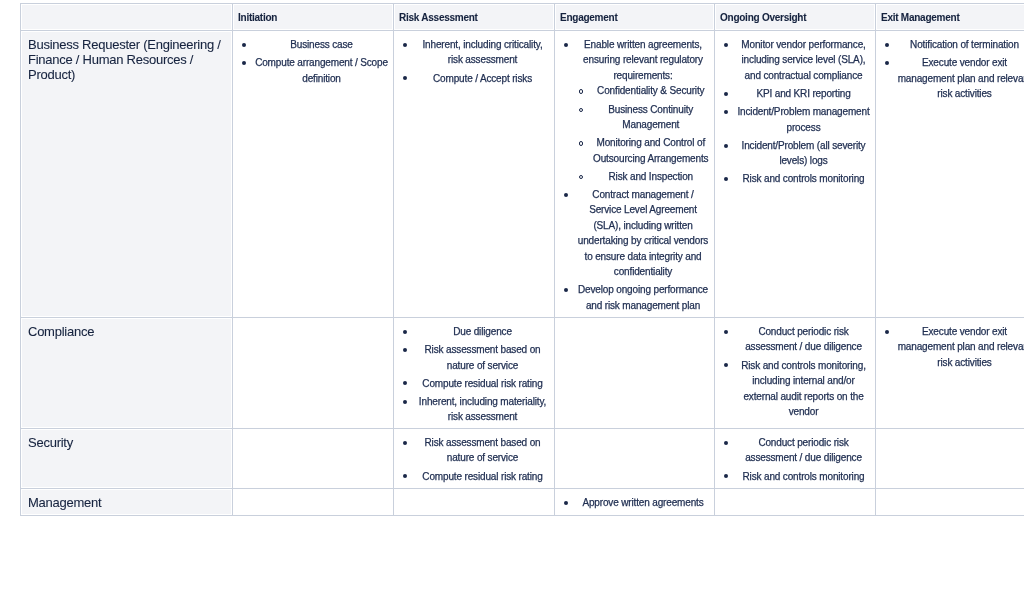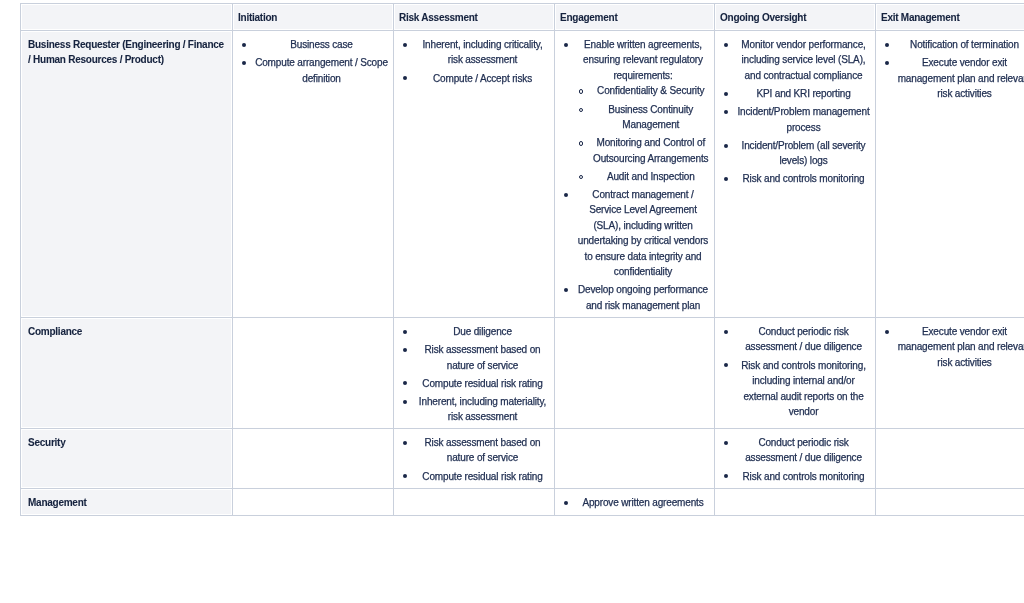--- a/index.html
+++ b/index.html
@@ -44,22 +44,22 @@
     text-align: left;
     padding: 8.4px 0 0 5px;
     height: 17.6px;
     line-height: 11px;
     vertical-align: top;
   }
   #raci-table td.rolecell {
     -webkit-text-stroke: 0.08px var(--heading-color, #16233f);
     color: var(--heading-color, #16233f);
     background: var(--header-bg, #f3f4f7);
-    font-weight: bold;
-    font-size: 10px;
+    font-weight: normal;
+    font-size: 13px;
     letter-spacing: -0.25px;
     line-height: 15px;
     padding: 6px 6px 0 7px;
   }
   #raci-table td.content {
     padding: 6px 4px 0 21px;
     font-size: 10px;
     letter-spacing: -0.15px;
     text-align: center;
   }
@@ -144,21 +144,21 @@
           <li><span>Compute / Accept risks</span></li>
         </ul>
       </td>
       <td class="content">
         <ul class="l1">
           <li><span>Enable written agreements, ensuring relevant regulatory requirements:</span>
             <ul class="l2">
               <li>Confidentiality &amp; Security</li>
               <li>Business Continuity Management</li>
               <li>Monitoring and Control of Outsourcing Arrangements</li>
-              <li>Audit and Inspection</li>
+              <li>Risk and Inspection</li>
             </ul>
           </li>
           <li><span>Contract management / Service Level Agreement (SLA), including written undertaking by critical vendors to ensure data integrity and confidentiality</span>
           </li>
           <li><span>Develop ongoing performance and risk management plan</span>
           </li>
         </ul>
       </td>
       <td class="content">
         <ul class="l1">

